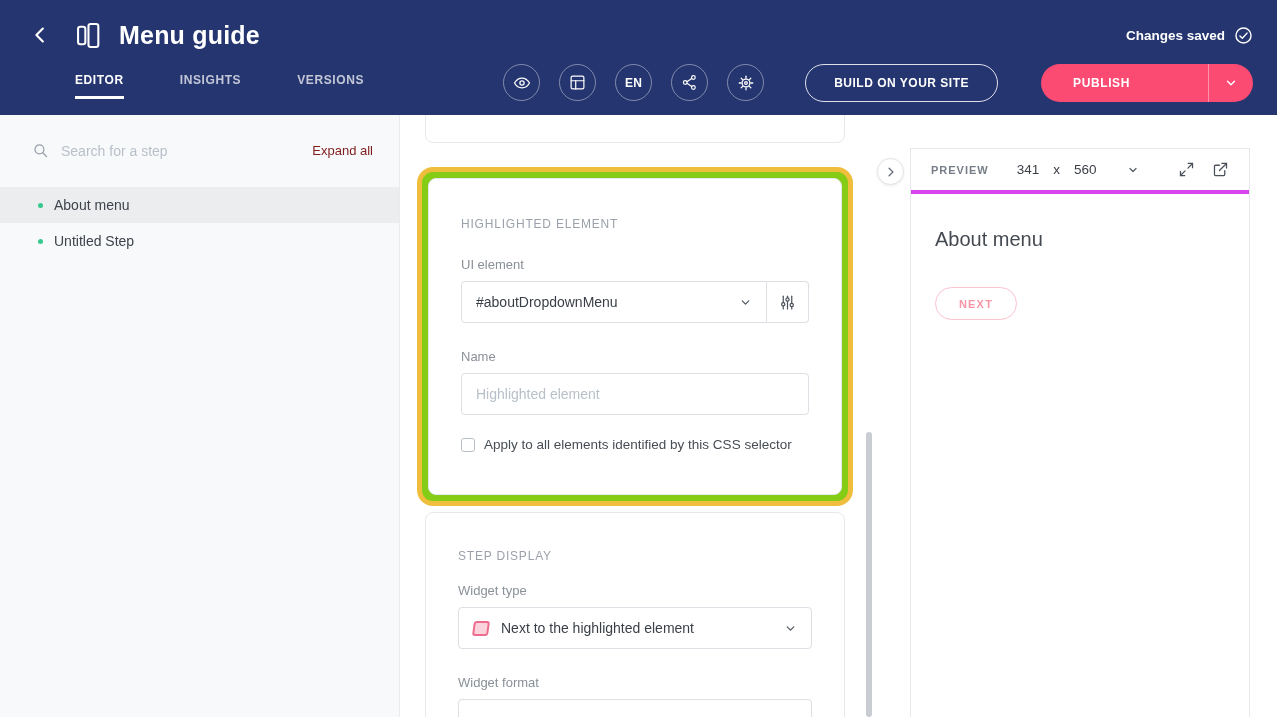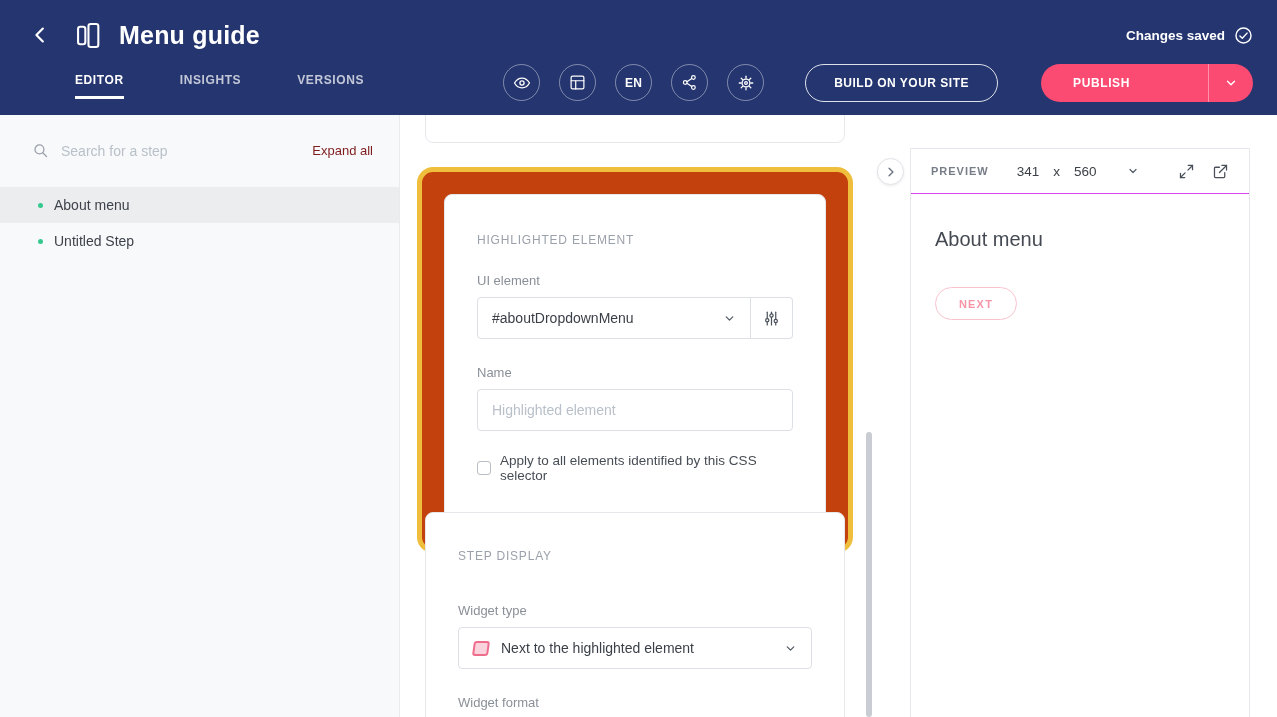--- a/index.html
+++ b/index.html
@@ -37,21 +37,21 @@
   .step-list { margin-top:12px; }
   .step-item { display:flex; align-items:center; height:36px; padding-left:38px; cursor:pointer; }
   .step-item.selected { background:#ECEDEF; }
   .step-dot { width:5px; height:5px; border-radius:50%; background:#35C98E; margin-right:11px; flex:0 0 auto; }
   .step-label { font-size:14px; color:#3E434B; }
 
   
   .center { width:510px; position:relative; overflow:hidden; background:#fff; flex:0 0 auto; }
   .card { background:#fff; border:1px solid #E6E8EC; border-radius:8px; }
   .top-card { position:absolute; left:25px; top:-34px; width:420px; height:62px; }
-  .ring { position:absolute; left:17px; top:52px; width:436px; border:5px solid #EFBE3C; border-radius:16px; padding:22px; background:#c2410c; }
+  .ring { position:absolute; left:17px; top:52px; width:436px; border:5px solid #EFBE3C; border-radius:16px; padding:6px; background:#84cc16; }
   .he-card { border:1px solid #E6E8EC; border-radius:8px; padding:38px 32px 42px; background:#fff; }
   .sec-title { font-size:12px; letter-spacing:0.8px; color:#9BA1AA; font-weight:400; }
   .field-label { font-size:13px; color:#8A9098; margin-top:26px; }
   .select-row { display:flex; margin-top:9px; }
   .select { flex:1; height:42px; border:1px solid #DCDFE4; border-radius:4px 0 0 4px; display:flex; align-items:center; padding:0 14px; cursor:pointer; background:#fff; min-width:0; }
   .select.full { border-radius:4px; width:100%; margin-top:9px; }
   .select-value { font-size:14px; color:#3A3F47; flex:1; white-space:nowrap; overflow:hidden; }
   .sel-caret { color:#555C66; flex:0 0 auto; }
   .sq-btn { width:42px; height:42px; border:1px solid #DCDFE4; border-left:none; border-radius:0 4px 4px 0; display:flex; align-items:center; justify-content:center; color:#4A505A; cursor:pointer; background:#fff; flex:0 0 auto; }
   .text-input { margin-top:9px; width:100%; height:42px; border:1px solid #DCDFE4; border-radius:4px; padding:0 14px; font-size:14px; font-family:inherit; color:#3A3F47; outline:none; background:#fff; }
@@ -61,21 +61,21 @@
   .checkbox-label { margin-left:9px; font-size:13.5px; color:#474D55; }
   .sd-card { position:absolute; left:25px; top:397px; width:420px; height:340px; padding:36px 32px; }
   .wt-icon { width:16px; height:15px; background:#FBD3DD; border:2px solid #EE6D8D; border-radius:3px; transform:skewX(-8deg); margin-right:12px; flex:0 0 auto; }
   .scroll-thumb { position:absolute; left:466px; top:317px; width:6px; height:285px; border-radius:3px; background:#C9CCD2; cursor:pointer; }
 
   
   .collapse-btn { position:absolute; left:877px; top:158px; width:27px; height:27px; border-radius:50%; background:#fff; border:1px solid #E0E3E8; box-shadow:0 1px 3px rgba(0,0,0,0.08); display:flex; align-items:center; justify-content:center; color:#6B7280; cursor:pointer; z-index:5; }
 
   
   .preview-panel { position:absolute; left:910px; top:148px; width:340px; height:569px; background:#fff; border:1px solid #E5E8EC; border-bottom:none; z-index:3; }
-  .pv-header { height:45px; border-bottom:1px solid #d946ef; display:flex; align-items:center; padding:0 20px; }
+  .pv-header { height:45px; border-bottom:4px solid #d946ef; display:flex; align-items:center; padding:0 20px; }
   .pv-title { font-size:11px; font-weight:700; letter-spacing:1px; color:#767D87; }
   .pv-dims { display:flex; align-items:center; margin-left:28px; font-size:13.5px; color:#3C4148; cursor:pointer; }
   .pv-dims span { margin-right:14px; }
   .pv-dims .pv-caret { color:#555C66; margin-right:0; }
   .pv-actions { margin-left:auto; display:flex; align-items:center; gap:17px; color:#4A505A; }
   .pv-action { cursor:pointer; display:flex; }
   .pv-content { padding:34px 24px; }
   .pv-step-title { font-size:20px; color:#454A52; }
   .next-btn { margin-top:36px; width:82px; height:33px; border-radius:17px; border:1px solid #F9C3CE; background:#fff; color:#F795A8; font-size:11px; letter-spacing:1.2px; font-weight:700; display:flex; align-items:center; justify-content:center; cursor:pointer; font-family:inherit; }
 </style>
@@ -233,21 +233,21 @@
         <input class="text-input" type="text" placeholder="Highlighted element" style="">
         <div class="checkbox-row">
           <span class="checkbox"></span>
           <span class="checkbox-label">Apply to all elements identified by this CSS selector</span>
         </div>
       </div>
     </div>
 
     <div class="card sd-card">
       <div class="sec-title">STEP DISPLAY</div>
-      <div class="field-label" style="margin-top:40px;">Widget type</div>
+      <div class="field-label" style="margin-top:20px;">Widget type</div>
       <div class="select full">
         <span class="wt-icon"></span>
         <span class="select-value">Next to the highlighted element</span>
         <span class="sel-caret">
           <svg viewBox="0 0 20 20" width="13" height="13" fill="none" stroke="currentColor" stroke-width="2" stroke-linecap="round" stroke-linejoin="round">
               <polyline points="5 7.5 10 12.5 15 7.5"></polyline>
             </svg>
         </span>
       </div>
       <div class="field-label" style="margin-top:26px;">Widget format</div>

